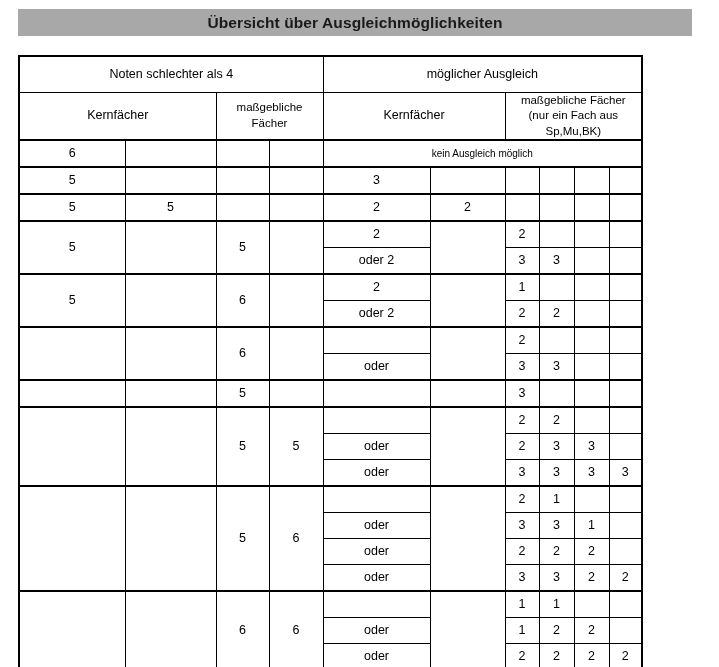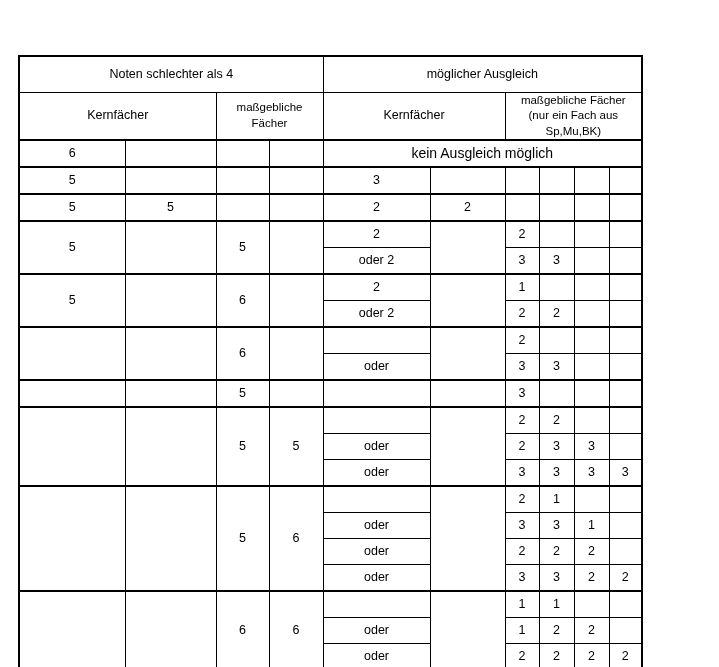--- a/index.html
+++ b/index.html
@@ -68,39 +68,42 @@
   .thick-bot   { border-bottom-width: 2px !important; }
 
   .hdr-1 { height: 36px; font-size: 12.5px; margin-top: 32px; }
   .hdr-2 { height: 46px; font-size: 12.5px; }
   .hdr-small { font-size: 11.5px; line-height: 1.25; }
 
   .data-row td { height: 25px; }
 
   .group-start td { border-top-width: 2px !important; }
   .group-end   td { border-bottom-width: 2px !important; }
-  .wide-note { font-size: 14px; }
+  .wide-note { font-size: 10px; }
 
   
   col.c1  { width: 106px; }
   col.c2  { width: 91px;  }
   col.c3  { width: 53px;  }
   col.c4  { width: 54px;  }
   col.c5  { width: 107px; }
   col.c6  { width: 75px;  }
   col.c7  { width: 34px;  }
   col.c8  { width: 35px;  }
   col.c9  { width: 35px;  }
   col.c10 { width: 33px;  }
 </style>
 </head>
 <body>
 
 <div id="page">
 
+  <div id="title-banner">
+    <span class="title-text">Übersicht über Ausgleichmöglichkeiten</span>
+  </div>
 
   <table id="grade-table">
     <colgroup>
       <col class="c1">
         <col class="c2">
         <col class="c3">
         <col class="c4">
         <col class="c5">
       <col class="c6">
         <col class="c7">

